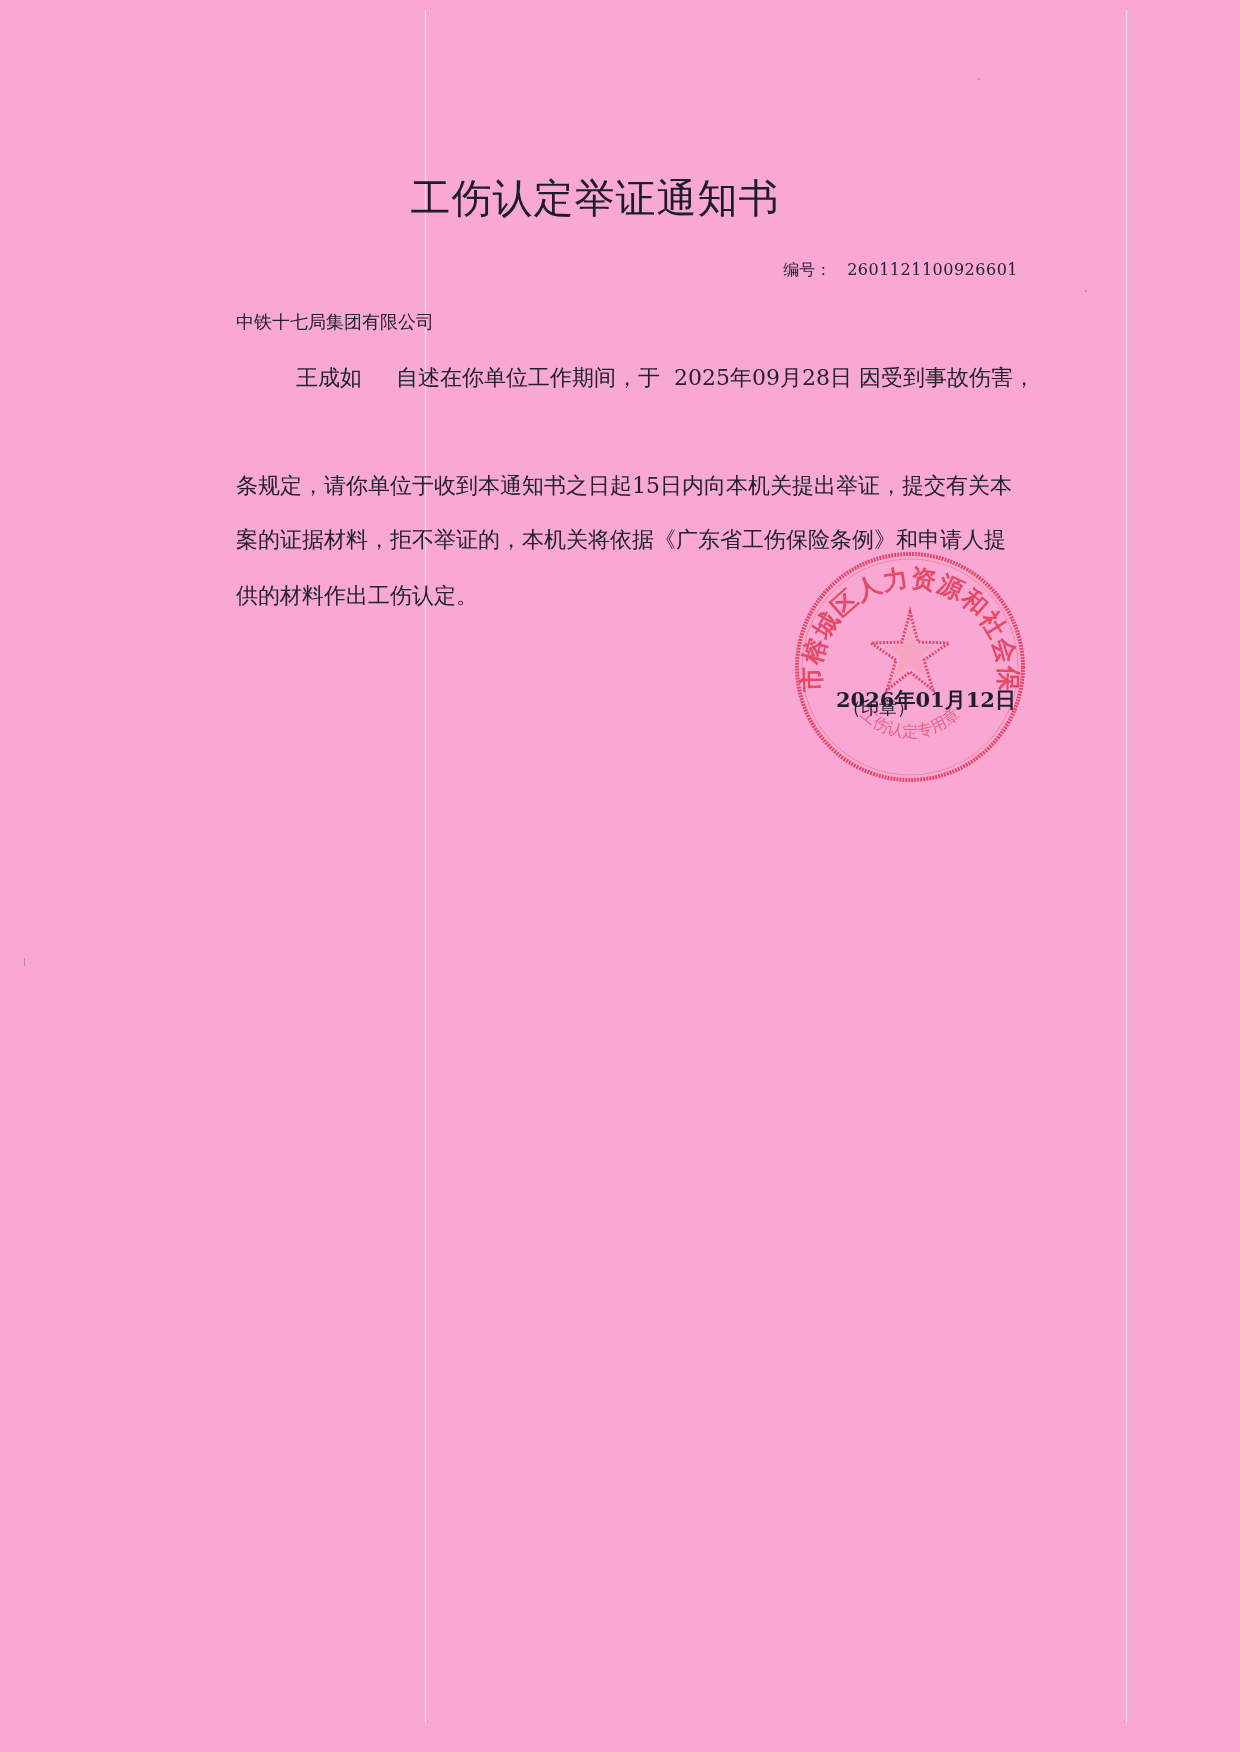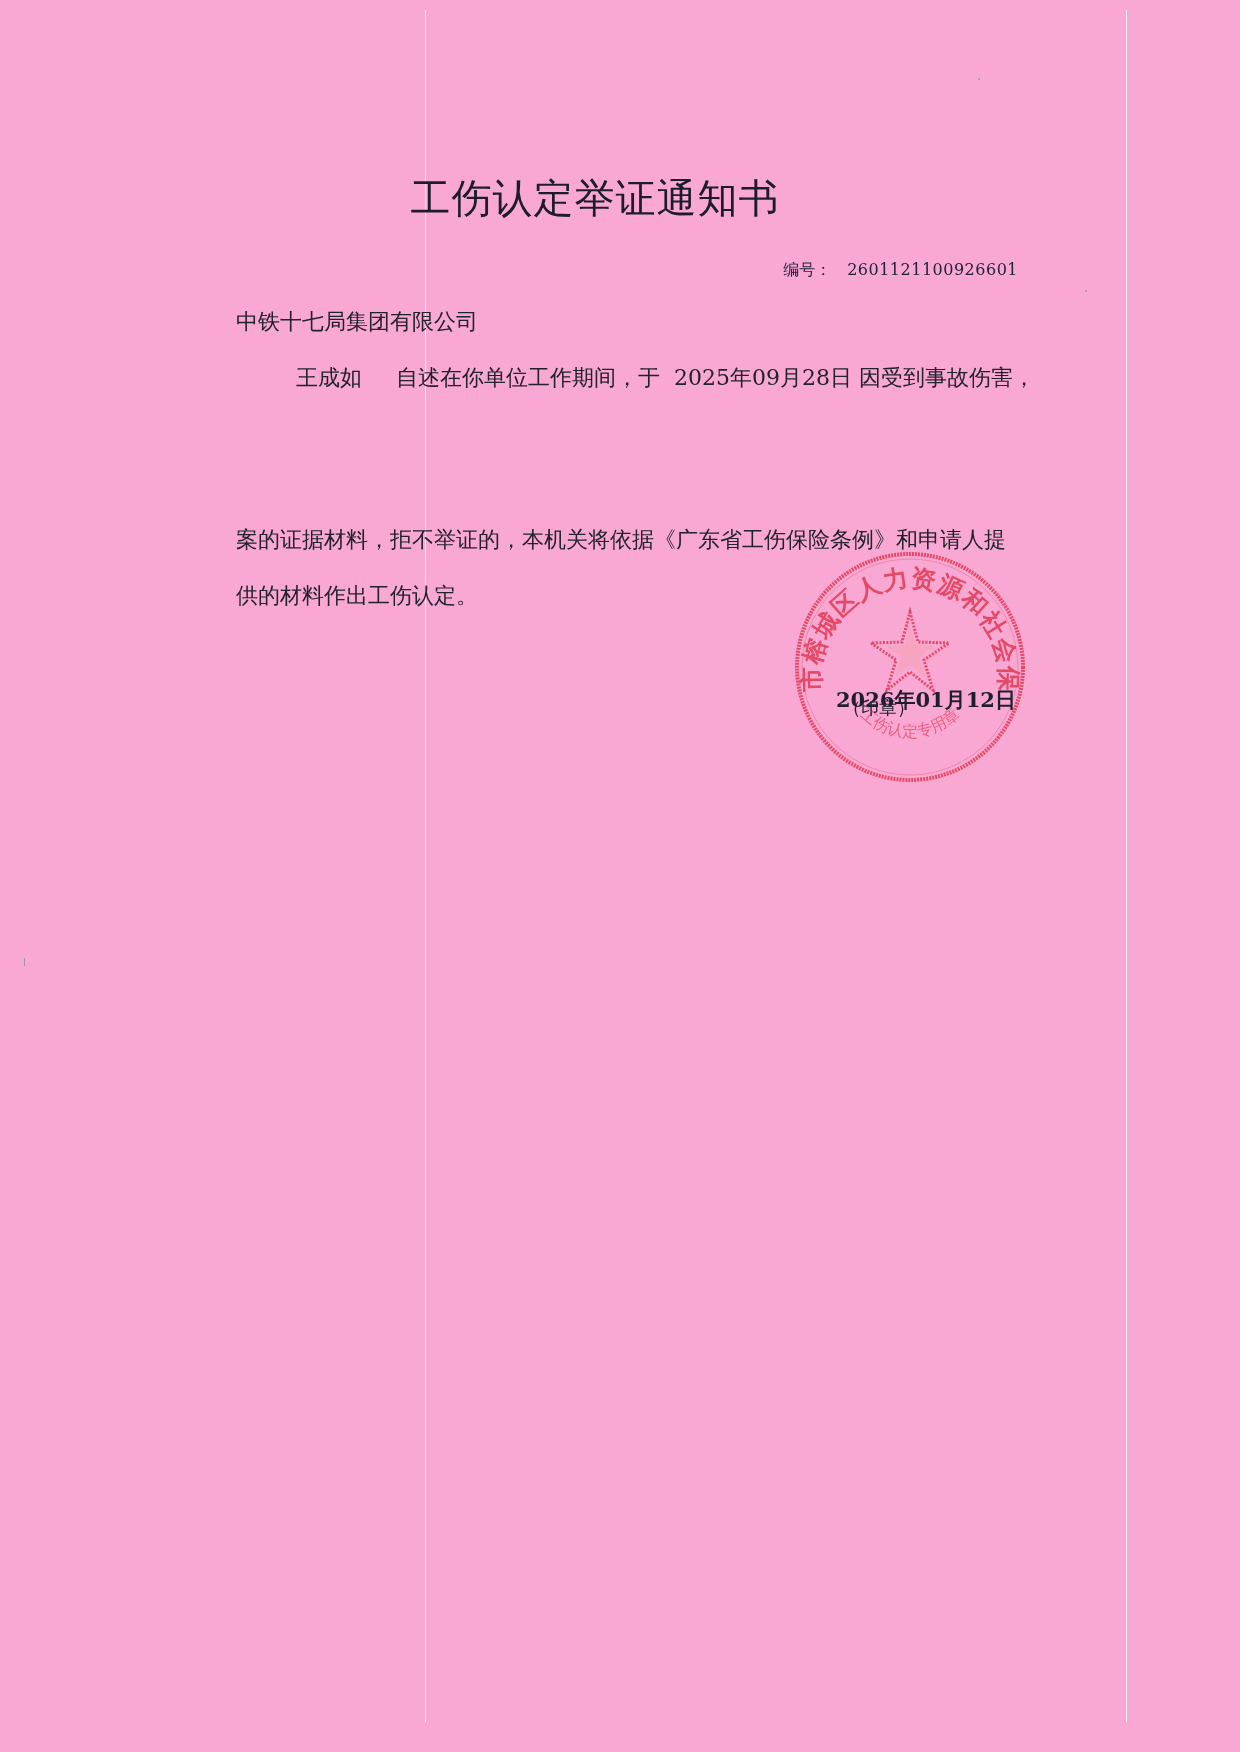--- a/index.html
+++ b/index.html
@@ -4,21 +4,21 @@
   <style>
     html, body { margin: 0; padding: 0; background: #ffffff; }
     body { width: 1240px; height: 1752px; position: relative; overflow: hidden;
       font-family: "DejaVu Serif", "Liberation Serif", serif; color: #1a1a2a; }
     .page { position: absolute; left: 0; top: 0; width: 1240px; height: 1752px; background: #f9a8d4; }
     .scan-line { position: absolute; top: 10px; bottom: 30px; width: 1px; background: #f1f1f3; }
     .title { position: absolute; left: 0; width: 1190px; top: 172px; text-align: center;
       font-size: 40px; letter-spacing: 1px; color: #1c1c2c; line-height: 52px; }
     .docno { position: absolute; right: 222px; top: 256px; font-size: 16px; line-height: 28px; color: #22223a; }
     .docno .num { margin-left: 16px; letter-spacing: 0.5px; }
-    .recipient { position: absolute; left: 236px; top: 306px; font-size: 22px; line-height: 32px; color: #22222c; }
+    .recipient { position: absolute; left: 236px; top: 306px; font-size: 18px; line-height: 32px; color: #22222c; }
     .body-line { position: absolute; left: 236px; font-size: 22px; line-height: 32px; color: #22222c; white-space: pre; }
     .l1 { top: 362px; left: 296px; }
     .l2 { top: 416px; }
     .l3 { top: 470px; }
     .l4 { top: 524px; }
     .l5 { top: 580px; }
     .gap { display: inline-block; width: 34px; }
     .stamp { position: absolute; left: 793px; top: 550px; width: 234px; height: 234px; }
     .seal-label { position: absolute; left: 843px; top: 694px; font-size: 18px; line-height: 28px; color: #1e1e2e; }
     .sign-date { position: absolute; left: 836px; top: 686px; font-size: 21px; line-height: 28px; color: #1e1e2e; font-weight: bold; }
@@ -36,20 +36,21 @@
 
   <div class="title">工伤认定举证通知书</div>
 
   <div class="docno">
     <span>编号：</span><span class="num">2601121100926601</span>
   </div>
 
   <div class="recipient">中铁十七局集团有限公司</div>
 
   <div class="body-line l1"><span>王成如</span><span class="gap"></span><span>自述在你单位工作期间，于  2025年09月28日 因受到事故伤害，</span></div>
+  <div class="body-line l3">条规定，请你单位于收到本通知书之日起15日内向本机关提出举证，提交有关本</div>
   <div class="body-line l4">案的证据材料，拒不举证的，本机关将依据《广东省工伤保险条例》和申请人提</div>
   <div class="body-line l5">供的材料作出工伤认定。</div>
 
   <svg class="stamp" viewBox="0 0 234 234">
     <defs>
       <path id="ringPath" d="M 30 150 A 90 90 0 1 1 204 150"></path>
       <path id="bottomPath" d="M 62 160 A 70 70 0 0 0 172 160"></path>
     </defs>
     <g opacity="0.82">
       <circle cx="117" cy="117" r="113" fill="none" stroke="#e0354f" stroke-width="4" stroke-dasharray="2 1"></circle>

